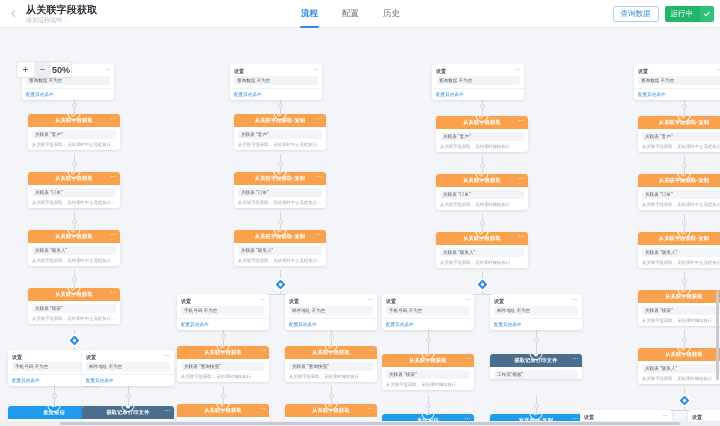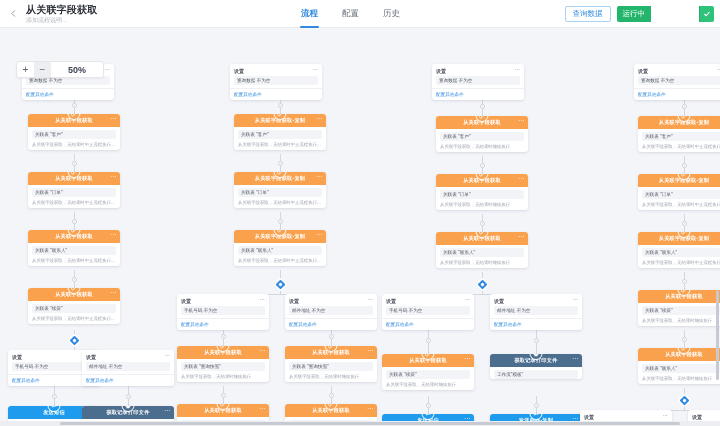--- a/index.html
+++ b/index.html
@@ -42,21 +42,21 @@
 
   .top-actions{
     position:absolute; right:6px; top:0; height:28px;
     display:flex; align-items:center; gap:6px;
   }
   .btn-outline{
     height:16px; padding:0 7px; border:1px solid #a9d2f5; border-radius:2px;
     background:#fff; color:#2f8ae0; font-size:7.5px; display:flex;
     align-items:center; cursor:pointer; white-space:nowrap;
   }
-  .btn-split{ display:flex; height:16px; border-radius:2px; overflow:hidden; cursor:pointer;gap:48px; }
+  .btn-split{ display:flex; height:16px; border-radius:2px; overflow:hidden; cursor:pointer; }
   .btn-split .lbl{
     background:#22b56b; color:#fff; font-size:7.5px; padding:0 6px;
     display:flex; align-items:center; white-space:nowrap;
   }
   .btn-split .chk{
     background:#2ec27b; color:#fff; width:15px; display:flex;
     align-items:center; justify-content:center; border-left:1px solid #28ab6d;
   }
   .btn-split .chk svg{ display:block; }
 
@@ -71,21 +71,21 @@
     position:absolute; left:16px; top:33px; z-index:40;
     display:flex; background:#fff; border:1px solid #e4e6ea; border-radius:3px;
     box-shadow:0 1px 2px rgba(0,0,0,.05); height:17px; align-items:stretch;
   }
   .zoomctl .zb{
     width:17px; display:flex; align-items:center; justify-content:center;
     font-size:10px; color:#5c6270; cursor:pointer; user-select:none;
   }
   .zoomctl .zb.minus{ background:#eceef2; }
   .zoomctl .zval{
-    padding:0 17px; display:flex; align-items:center; font-size:9px;
+    padding:0 1px; display:flex; align-items:center; font-size:9px;
     font-weight:700; color:#3c4250; cursor:pointer;
   }
 
   
   .node{
     position:absolute; width:92px; background:#fff;
     border-radius:3px; box-shadow:0 1px 3px rgba(35,45,70,.13);
     overflow:hidden;
   }
   .node .hd{

